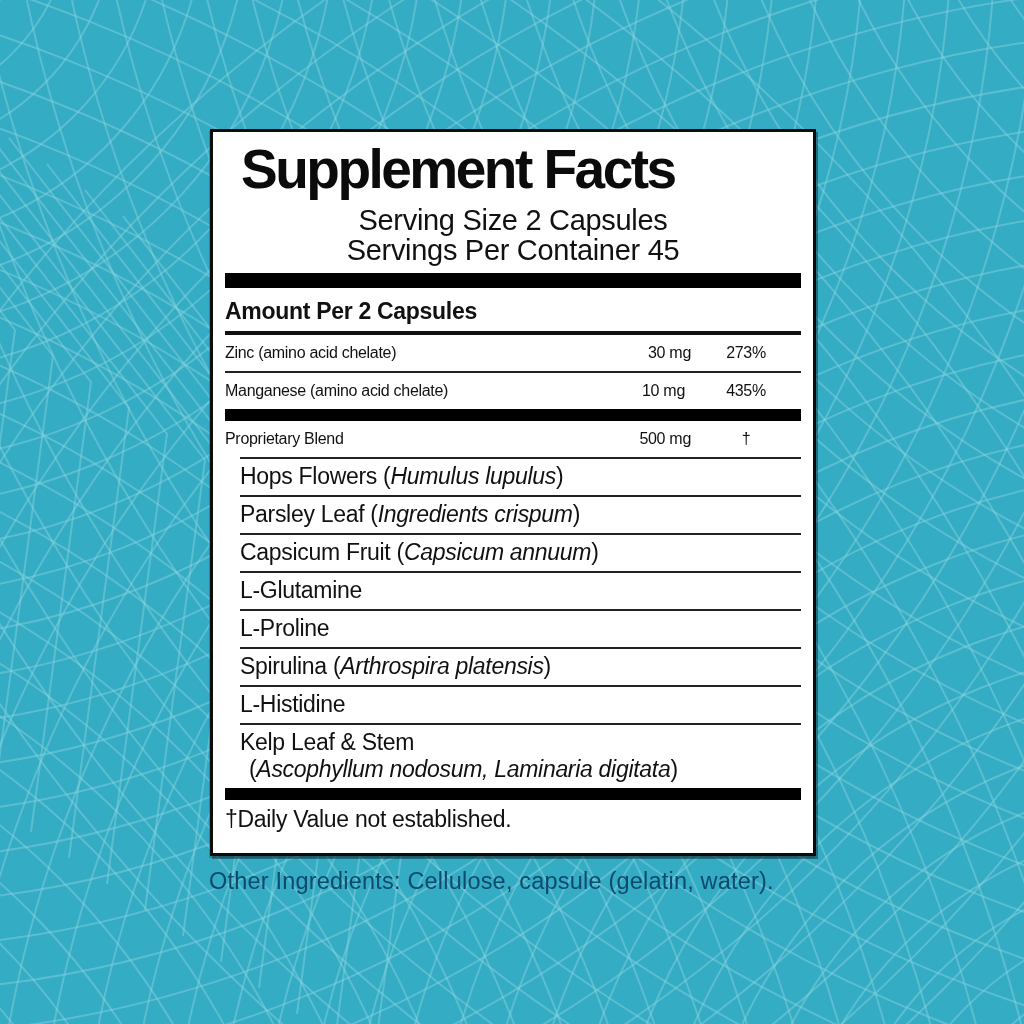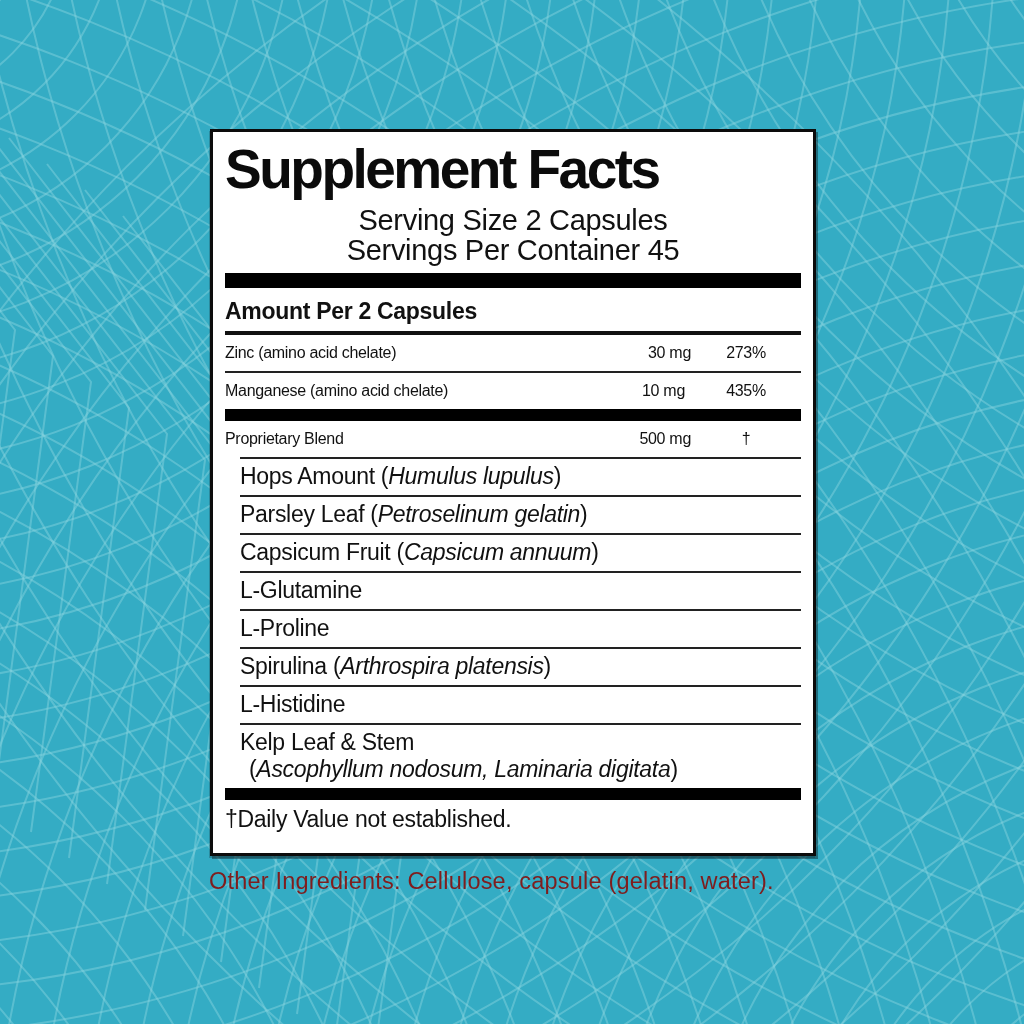--- a/index.html
+++ b/index.html
@@ -10,41 +10,41 @@
   }
   .bg-svg{position:absolute;left:0;top:0;width:1024px;height:1024px;}
   .label-card{
     position:absolute;left:210px;top:129px;width:606px;height:727px;
     box-sizing:border-box;background:#ffffff;border:3px solid #0c0c0c;
     padding:4px 12px;color:#111;
     box-shadow:2px 3px 0 rgba(10,35,42,0.45), -1px 2px 0 rgba(10,35,42,0.25);
   }
   .sf-title{
     font-size:55px;font-weight:bold;letter-spacing:-2.5px;line-height:60px;
-    margin:3px 0 6px;white-space:nowrap;color:#0b0b0b;
+    margin:3px 16px 6px;white-space:nowrap;color:#0b0b0b;
   }
   .serving{font-size:29px;line-height:30px;letter-spacing:-0.3px;text-align:center;}
   .bar{background:#000;height:15px;margin:8px 0;}
   .bar-thin{background:#000;height:12px;}
   .amount-header{font-weight:bold;font-size:23px;line-height:30px;margin-top:2px;letter-spacing:-0.3px;}
   .rule-medium{border-top:4px solid #111;margin-top:5px;}
   .row{display:flex;align-items:baseline;font-size:16px;line-height:27px;
        padding:4px 0 5px;letter-spacing:-0.3px;}
   .rows .row + .row{border-top:2px solid #222;gap:6px;}
   .row .amt{margin-left:auto;text-align:center;}
   .row .dv{width:110px;text-align:center;}
   .blend-item{
     margin-left:15px;border-top:2px solid #222;padding:4px 0 5px;
     font-size:23px;line-height:27px;letter-spacing:-0.3px;
   }
   .latin{font-style:italic;}
   .kelp-line2{padding-left:9px;}
   .footnote{font-size:23px;line-height:27px;padding:6px 0;letter-spacing:-0.3px;}
   .other-ing{
-    position:absolute;left:209px;top:868px;color:#7f1d1d;
+    position:absolute;left:209px;top:868px;color:#0c4a6e;
     font-size:23.5px;letter-spacing:0.2px;text-align:center;
   }
 </style>
 </head>
 <body>
 
 <svg class="bg-svg" id="bg-pattern" viewBox="0 0 1024 1024">
     <g fill="none" stroke="#8ad4e0" stroke-opacity="0.45" stroke-width="2">
       <circle cx="-130" cy="-90" r="70"></circle>
       <circle cx="-130" cy="-90" r="114"></circle>
@@ -224,24 +224,24 @@
   <div class="bar-thin"></div>
 
   <div class="row">
     <span class="name">Proprietary Blend</span>
     <span class="amt">500 mg</span>
     <span class="dv">†</span>
   </div>
 
   <div>
     <div class="blend-item">
-      <span>Hops Amount (</span><span class="latin">Humulus lupulus</span><span>)</span>
-    </div>
-    <div class="blend-item">
-      <span>Parsley Leaf (</span><span class="latin">Petroselinum gelatin</span><span>)</span>
+      <span>Hops Flowers (</span><span class="latin">Humulus lupulus</span><span>)</span>
+    </div>
+    <div class="blend-item">
+      <span>Parsley Leaf (</span><span class="latin">Ingredients crispum</span><span>)</span>
     </div>
     <div class="blend-item">
       <span>Capsicum Fruit (</span><span class="latin">Capsicum annuum</span><span>)</span>
     </div>
     <div class="blend-item">
       <span>L-Glutamine</span><span class="latin"></span><span></span>
     </div>
     <div class="blend-item">
       <span>L-Proline</span><span class="latin"></span><span></span>
     </div>

